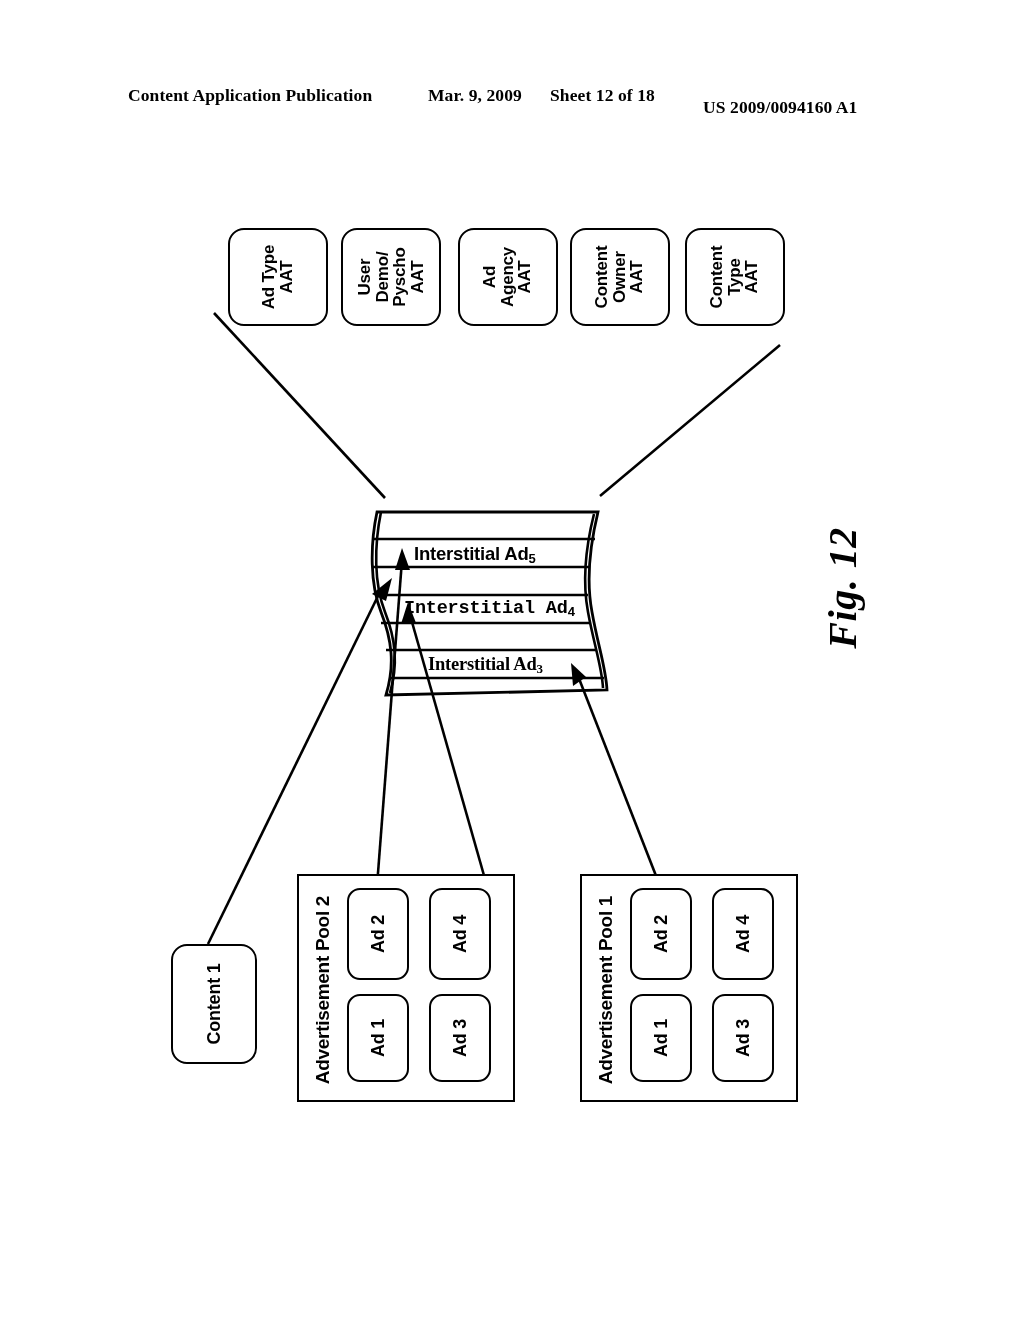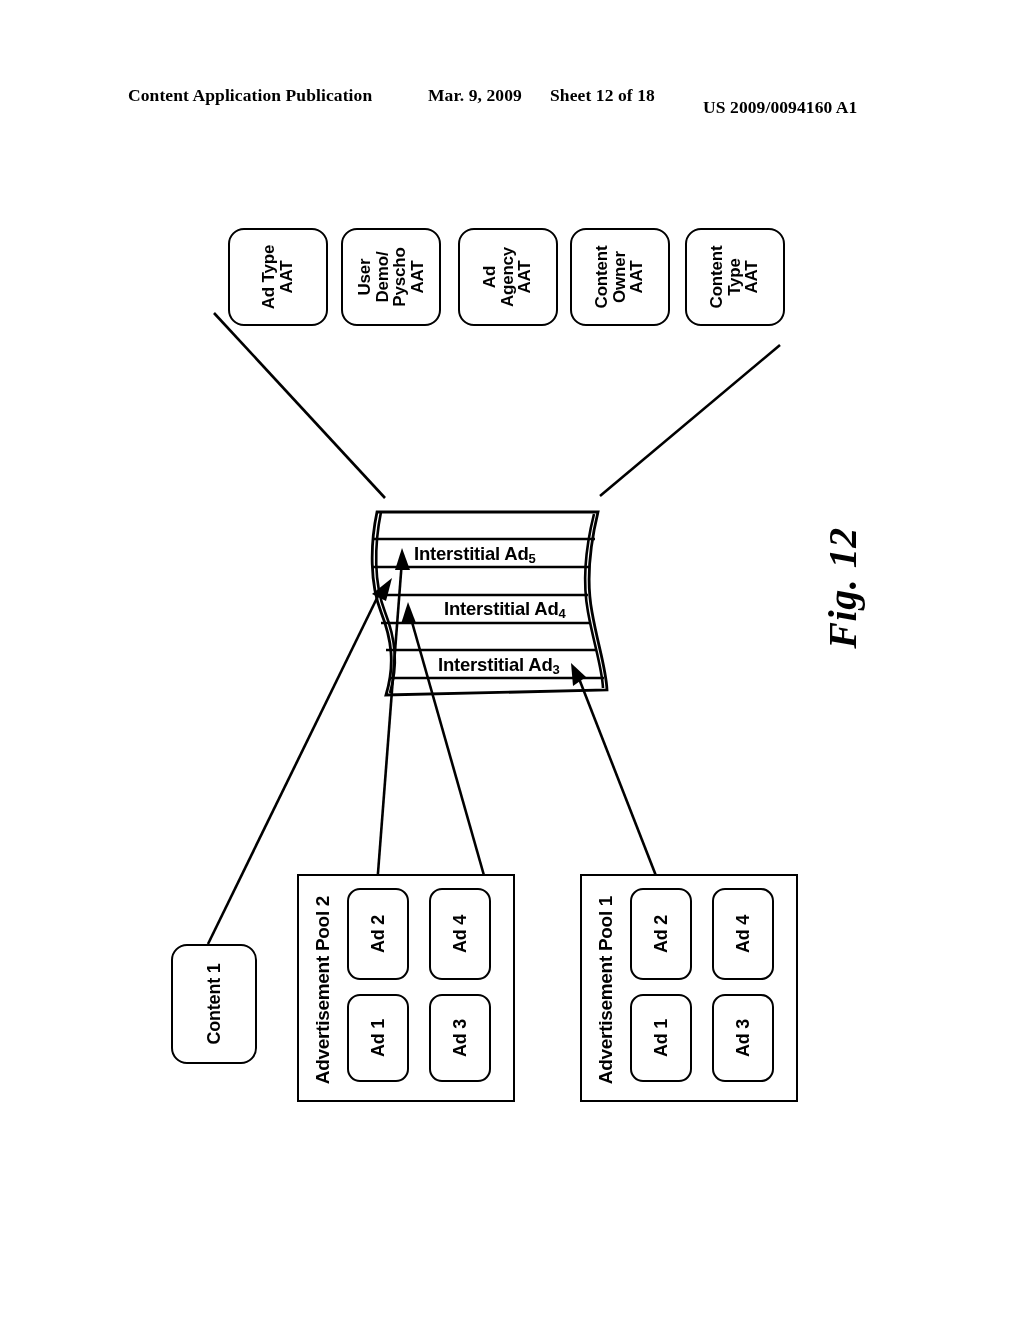--- a/index.html
+++ b/index.html
@@ -251,25 +251,25 @@
   <div class="aat-box" style="left:685px; top:228px; width:100px; height:98px;">
     <span class="aat-text">Content
 Type
 AAT</span>
   </div>
 
   <div class="stack-label" style="left:414px; top:543px;text-align:right;">
     <span>Interstitial Ad</span><sub>5</sub>
   </div>
 
-  <div class="stack-label" style="left:444px; top:598px;">
+  <div class="stack-label" style="left:404px; top:598px;font-family:Liberation Mono, monospace;">
     <span>Interstitial Ad</span><sub>4</sub>
   </div>
 
-  <div class="stack-label" style="left:438px; top:654px;">
+  <div class="stack-label" style="left:428px; top:654px;font-family:Liberation Serif, serif;">
     <span>Interstitial Ad</span><sub>3</sub>
   </div>
 
   <div id="content-box">
     <span class="aat-text">Content 1</span>
   </div>
 
   <div class="pool-box" style="left:297px; top:874px; width:218px; height:228px;">
     <span class="pool-title" style="transform:translate(-50%,-50%) rotate(-90deg); left:24px; top:114px;">Advertisement Pool 2</span>
 

